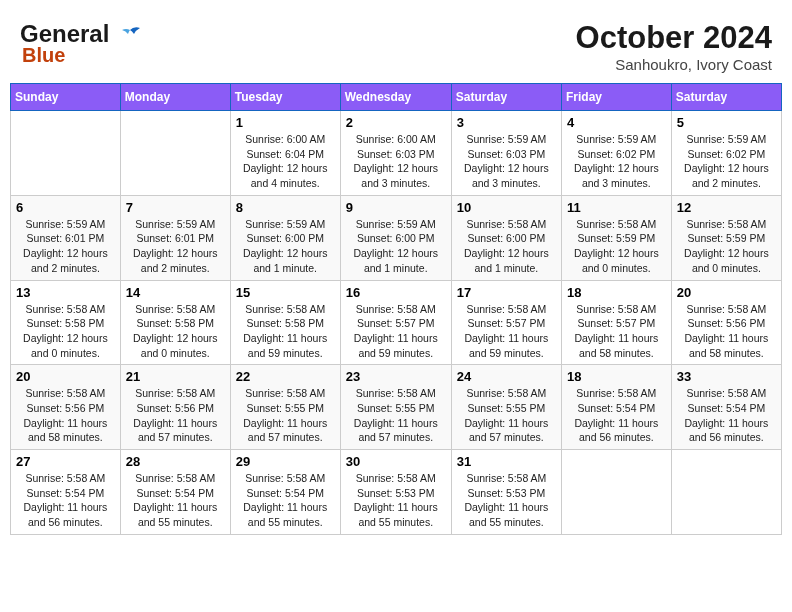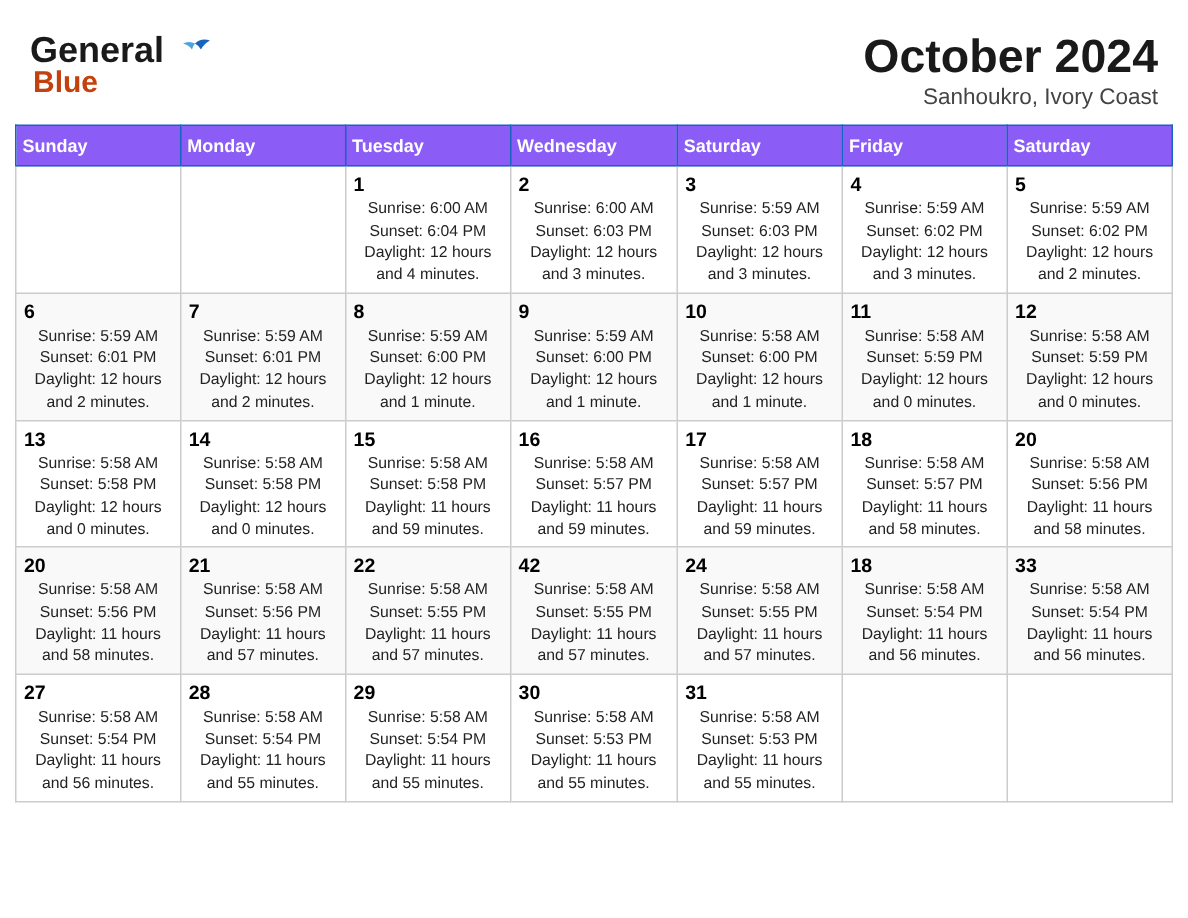--- a/index.html
+++ b/index.html
@@ -293,21 +293,21 @@
       </td>
         <td>
         <span class="day-number">22</span>
         <div class="day-detail">
           <div>Sunrise: 5:58 AM</div>
           <div>Sunset: 5:55 PM</div>
           <div>Daylight: 11 hours and 57 minutes.</div>
         </div>
       </td>
         <td>
-        <span class="day-number">42</span>
+        <span class="day-number">23</span>
         <div class="day-detail">
           <div>Sunrise: 5:58 AM</div>
           <div>Sunset: 5:55 PM</div>
           <div>Daylight: 11 hours and 57 minutes.</div>
         </div>
       </td>
         <td>
         <span class="day-number">24</span>
         <div class="day-detail">
           <div>Sunrise: 5:58 AM</div>

